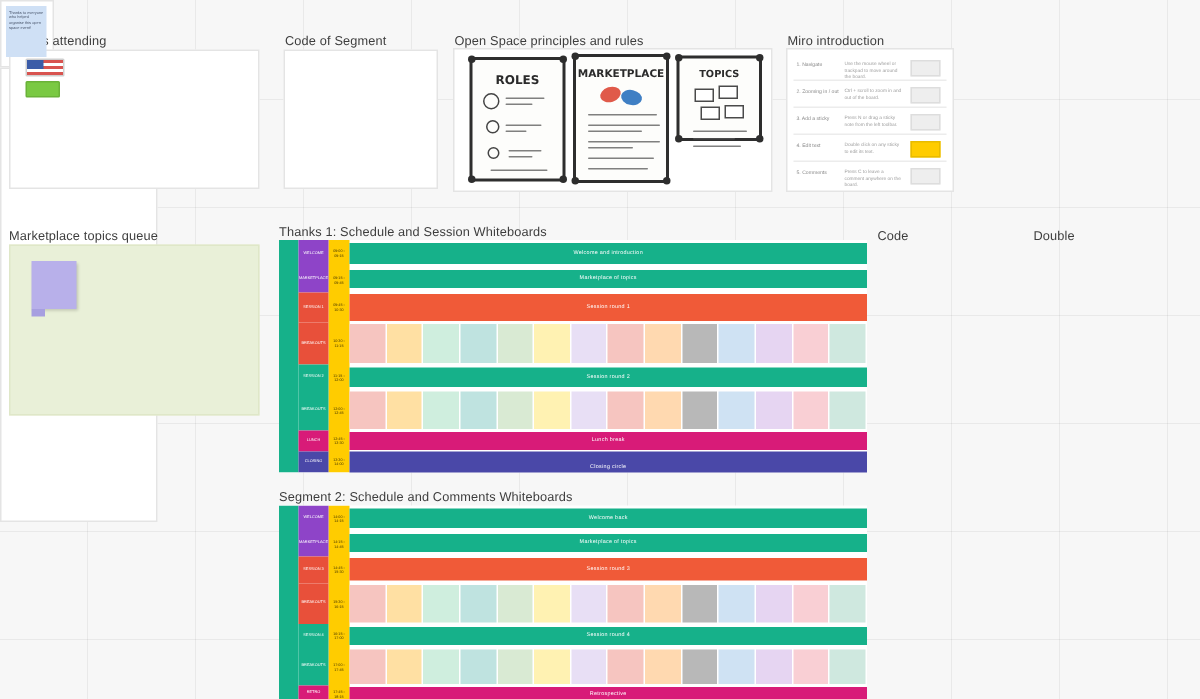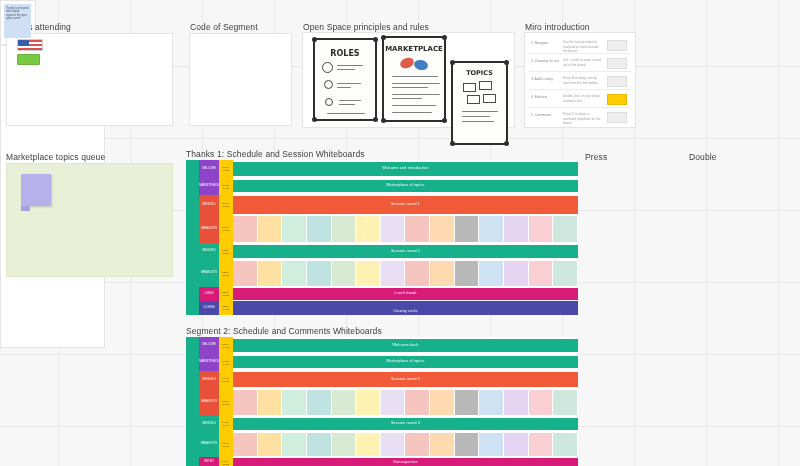--- a/index.html
+++ b/index.html
@@ -73,21 +73,21 @@
   }
   .poster .pcap {
     position: absolute; left: 0; right: 0;
     text-align: center;
     font-family: "DejaVu Sans", sans-serif;
     font-weight: bold;
     color: #2b2b2b;
   }
   #poster-roles { left: 10px; width: 64px; height: 83px; }
   #poster-principles { left: 79px; width: 64px; height: 86px; top: 3px; }
-  #poster-topics { left: 148px; width: 57px; height: 84px; top: 28px; }
+  #poster-topics { left: 148px; width: 57px; height: 57px; top: 4px; }
   .scrib {
     position: absolute;
     background: #555;
     height: 1.2px;
     border-radius: 1px;
     opacity: .75;
   }
   .blob {
     position: absolute;
     border-radius: 50%;
@@ -478,21 +478,21 @@
         <div class="cell" style="background: rgb(207, 232, 223);"></div>
       </div>
 
     <div class="lrow" style="top:120px; height:11px; background:#d81b78;">RETRO</div>
     <div class="trow" style="top:120px; height:11px;">17:45 - 18:15</div>
     <div class="srow banner" style="top:121px; height:10px; background:#d81b78;">
         <span>Retrospective</span>
       </div>
   </div>
 
-  <div class="frame-title" style="left:585px; top:152px;">Press</div>
+  <div class="frame-title" style="left:585px; top:152px;">Code</div>
   <div id="kudos-frame">
     <div id="kudos-sticky">Thanks to everyone who helped organise this open space event!</div>
   </div>
 
   <div class="frame-title" style="left:689px; top:152px;">Double</div>
   <div id="lessons-frame"></div>
 
 </div>
 
 </body></html>

